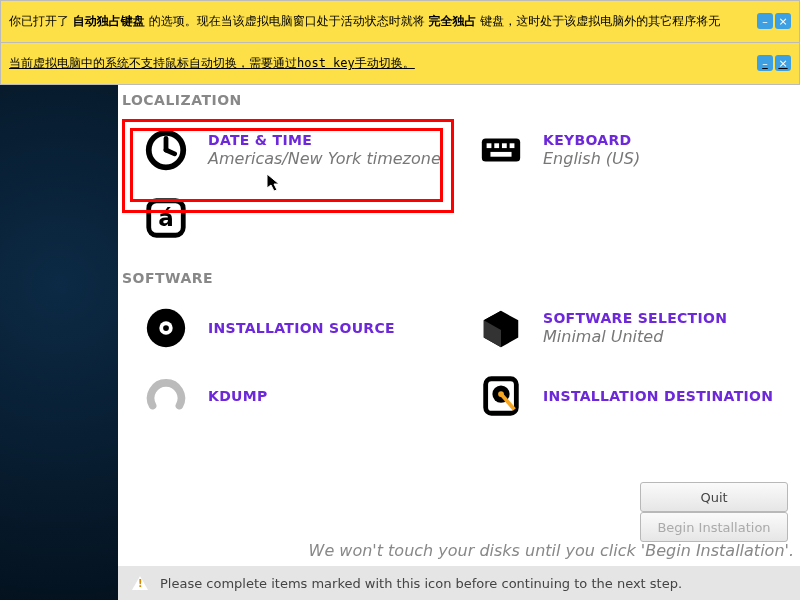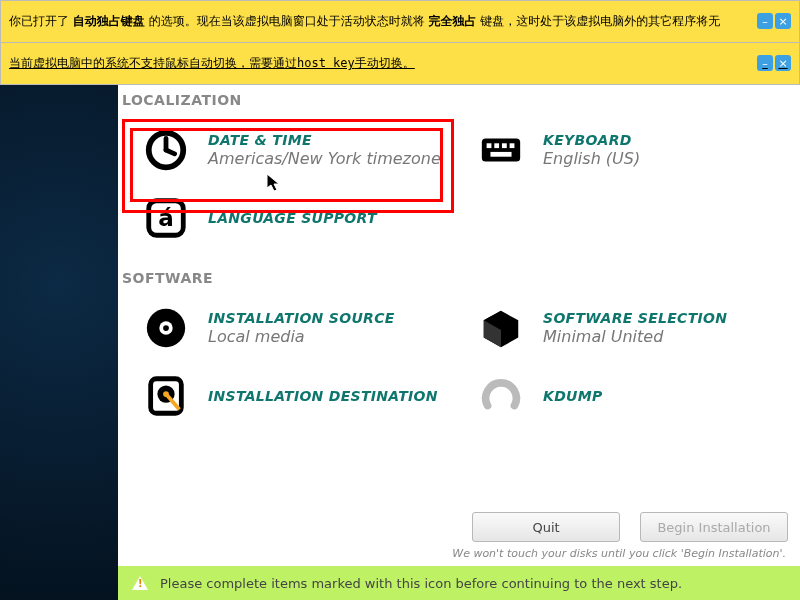--- a/index.html
+++ b/index.html
@@ -22,33 +22,33 @@
 .logo-mark { width: 40px; height: 40px; position: relative; }
 .logo-mark svg { width: 100%; height: 100%; }
 .logo-text { color: #fff; font-size: 19px; font-weight: 600; letter-spacing: .5px; }
 
 .content { position: absolute; left: 118px; right: 0; top: 74px; bottom: 34px; background: #fff; padding: 0 12px 1px 0; overflow: hidden; }
 .section-hdr { font-size: 14px; font-weight: 600; color: #888; letter-spacing: .5px; margin: 18px 0 8px 4px; }
 .grid2 { display: flex; flex-wrap: wrap; }
 .spoke { width: 50%; display: flex; align-items: center; gap: 18px; padding: 10px 8px 10px 24px; cursor: pointer; }
 .spoke-icon { width: 48px; height: 48px; flex-shrink: 0; display: flex; align-items: center; justify-content: center; }
 .spoke-icon svg { width: 46px; height: 46px; }
-.spoke-text .title { font-weight: 600; font-size: 14px; color: #0f766e; letter-spacing: .3px; font-style: italic; }
+.spoke-text .title { font-weight: 600; font-size: 14px; color: #6d28d9; letter-spacing: .3px; }
 .spoke-text .status { font-style: italic; font-size: 16px; color: #777; margin-top: 1px; }
 
 .highlight-box { position: absolute; border: 3px solid #ff0000; pointer-events: none; left: 122px; top: 119px; width: 332px; height: 94px; z-index: 30; }
 .highlight-inner { position: absolute; border: 3px solid #ff0000; pointer-events: none; left: 130px; top: 128px; width: 313px; height: 74px; z-index: 30; }
 
-.btn-row { position: absolute; right: 12px; bottom: 58px; display: flex; gap: 20px; z-index: 4; }
+.btn-row { position: absolute; right: 12px; bottom: 58px; display: flex; gap: 0; z-index: 4; flex-direction: column; }
 .btn { width: 148px; height: 30px; background: linear-gradient(#fafafa,#e6e6e6); border: 1px solid #b8b8b8; border-radius: 3px; font-size: 13px; color: #444; display: flex; align-items: center; justify-content: center; cursor: pointer; }
 .btn.disabled { color: #aaa; }
 
-.hint-text { position: absolute; right: 14px; bottom: 40px; font-size: 11px; font-style: italic; color: #888; z-index: 4; }
-
-.warn-bar { position: absolute; left: 118px; right: 0; bottom: 0; height: 34px; background: #bef264; display: flex; align-items: center; padding-left: 14px; gap: 12px; font-size: 13px; color: #444; z-index: 3; }
+.hint-text { position: absolute; right: 6px; bottom: 40px; font-size: 16px; font-style: italic; color: #888; z-index: 4; }
+
+.warn-bar { position: absolute; left: 118px; right: 0; bottom: 0; height: 34px; background: #e5e5e5; display: flex; align-items: center; padding-left: 14px; gap: 12px; font-size: 13px; color: #444; z-index: 3; }
 .warn-tri { width: 0; height: 0; border-left: 8px solid transparent; border-right: 8px solid transparent; border-bottom: 14px solid #fff; position: relative; }
 .warn-tri::after { content: "!"; position: absolute; left: -2px; top: 2px; font-size: 10px; font-weight: bold; color: #d68a00; }
 
 .cursor-ptr { position: absolute; left: 266px; top: 173px; z-index: 60; pointer-events: none; }
 .cursor-ptr svg { width: 16px; height: 20px; }
 </style>
 </head>
 <body>
 
 <div class="vbox-banner">
@@ -132,81 +132,79 @@
       </div>
     </div>
     <div class="spoke">
       <span class="spoke-icon">
         <svg viewBox="0 0 48 48">
             <rect x="6" y="6" width="36" height="36" rx="8" fill="none" stroke="#000" stroke-width="5"></rect>
             <text x="24" y="32" font-size="24" font-weight="bold" text-anchor="middle" fill="#000">á</text>
           </svg>
       </span>
       <div class="spoke-text">
-        <div class="title">LANGUAGE SUPPORT</div>
       </div>
     </div>
   </div>
 
   <div class="section-hdr">SOFTWARE</div>
   <div class="grid2">
     <div class="spoke">
       <span class="spoke-icon">
         <svg viewBox="0 0 48 48">
             <circle cx="24" cy="24" r="20" fill="#000"></circle>
             <circle cx="24" cy="24" r="7" fill="#fff"></circle>
             <circle cx="24" cy="24" r="3" fill="#000"></circle>
           </svg>
       </span>
       <div class="spoke-text">
         <div class="title">INSTALLATION SOURCE</div>
-        <div class="status">Local media</div>
       </div>
     </div>
     <div class="spoke">
       <span class="spoke-icon">
         <svg viewBox="0 0 48 48">
             <path d="M24 6 L42 16 L42 34 L24 44 L6 34 L6 16 Z" fill="#000"></path>
             <path d="M24 6 L24 26 L6 16 Z" fill="#000"></path>
             <path d="M6 16 L24 26 L24 44 L6 34 Z" fill="#333"></path>
           </svg>
       </span>
       <div class="spoke-text">
         <div class="title">SOFTWARE SELECTION</div>
         <div class="status">Minimal United</div>
       </div>
     </div>
   </div>
 
   <div class="grid2">
+    <div class="spoke">
+      <span class="spoke-icon">
+        <svg viewBox="0 0 48 48">
+            <path d="M10 34 A16 16 0 1 1 38 34" fill="none" stroke="#bbb" stroke-width="8" stroke-linecap="round"></path>
+          </svg>
+      </span>
+      <div class="spoke-text">
+        <div class="title">KDUMP</div>
+        <div class="status"></div>
+      </div>
+    </div>
     <div class="spoke">
       <span class="spoke-icon">
         <svg viewBox="0 0 48 48">
             <rect x="8" y="6" width="32" height="36" rx="6" fill="none" stroke="#000" stroke-width="5"></rect>
             <circle cx="24" cy="22" r="9" fill="#000"></circle>
             <circle cx="24" cy="22" r="3" fill="#f5a623"></circle>
             <path d="M24 22 L38 38" stroke="#f5a623" stroke-width="4"></path>
           </svg>
       </span>
       <div class="spoke-text">
         <div class="title">INSTALLATION DESTINATION</div>
         <div class="status"></div>
       </div>
     </div>
-    <div class="spoke">
-      <span class="spoke-icon">
-        <svg viewBox="0 0 48 48">
-            <path d="M10 34 A16 16 0 1 1 38 34" fill="none" stroke="#bbb" stroke-width="8" stroke-linecap="round"></path>
-          </svg>
-      </span>
-      <div class="spoke-text">
-        <div class="title">KDUMP</div>
-        <div class="status"></div>
-      </div>
-    </div>
   </div>
 
 </div>
 
 <div class="highlight-box"></div>
 <div class="highlight-inner"></div>
 
 <div class="btn-row">
   <div class="btn">Quit</div>
   <div class="btn disabled">Begin Installation</div>

